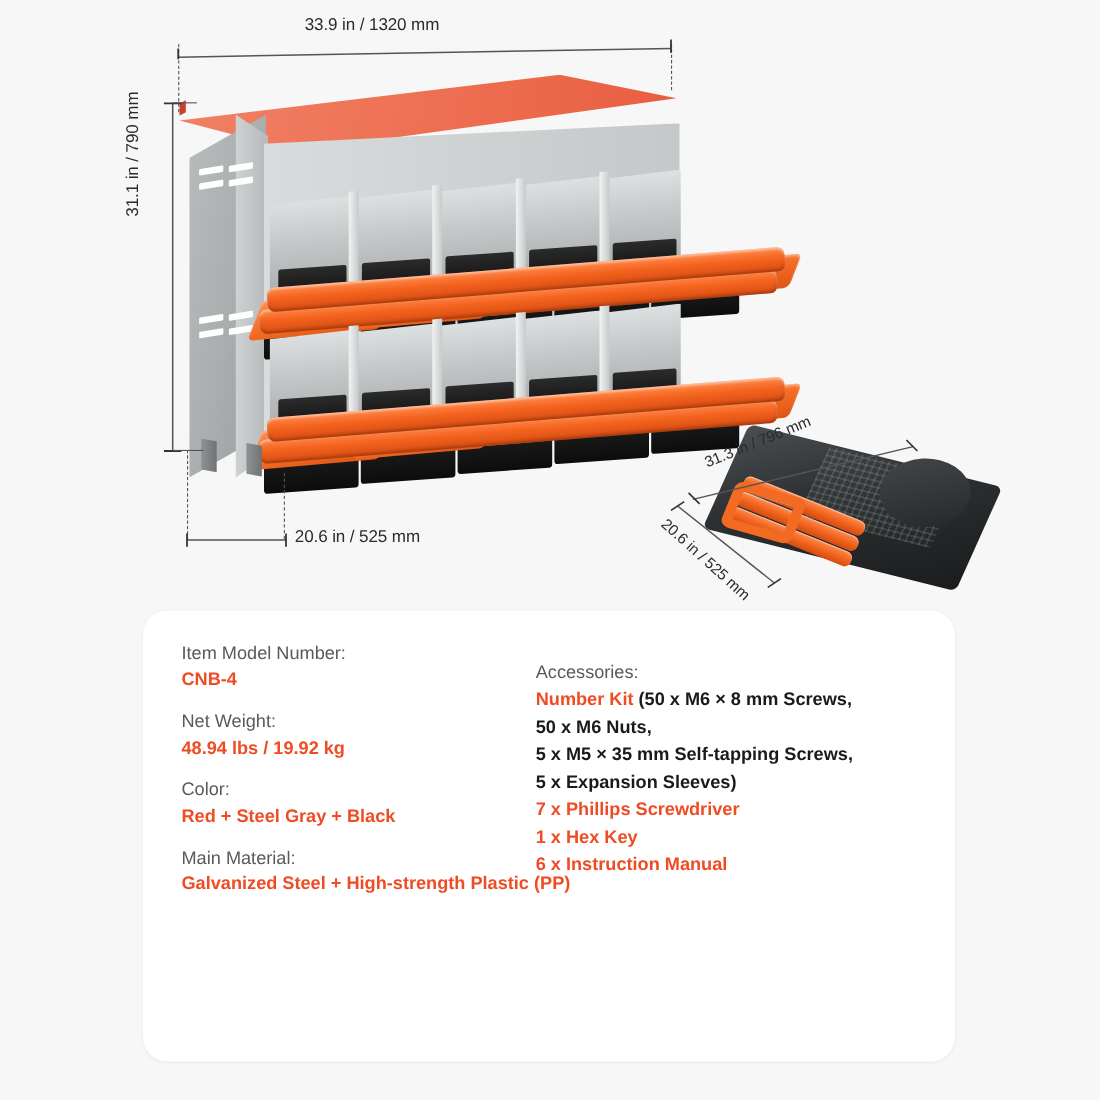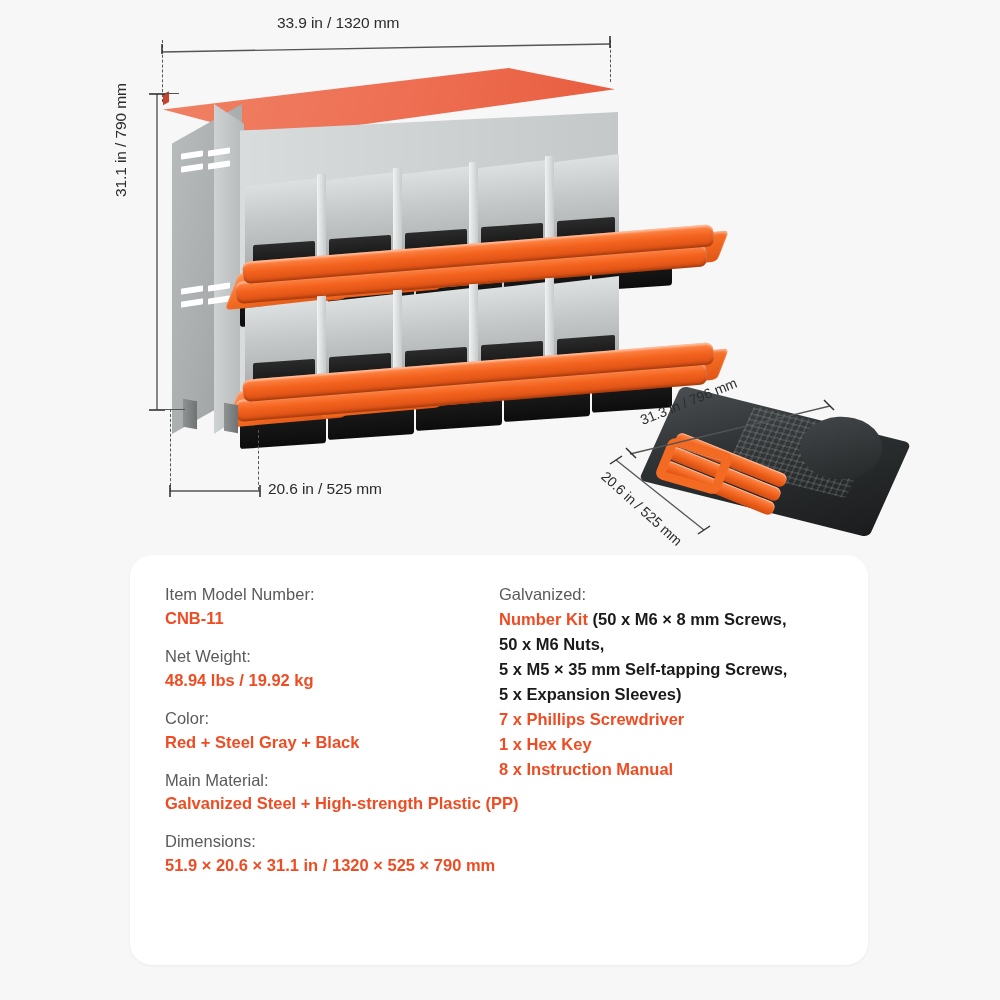--- a/index.html
+++ b/index.html
@@ -181,21 +181,22 @@
     position: absolute;
     left: 130px; top: 555px; width: 738px; height: 410px;
     background: #ffffff;
     border-radius: 22px;
     box-shadow: 0 1px 3px rgba(0,0,0,0.05);
   }
   #spec-cols {
     position: absolute;
     left: 35px; top: 28px; right: 20px;
     display: flex;
-    gap: 34px;
+    gap: 22px;
+    align-items: center;
   }
   .col-left { width: 300px; flex: none; }
   .col-right { flex: 1; }
 
   .spec-label {
     font-size: 16.5px;
     color: #5a5a5a;
     font-weight: 400;
     line-height: 1.45;
     white-space: nowrap;
@@ -367,62 +368,58 @@
     </svg>
     <div class="dim-label" id="dim-d2-label">20.6 in / 525 mm</div>
   </div>
 
   <div id="spec-card">
     <div id="spec-cols">
 
       <div class="col-left">
         <div class="spec-block">
           <div class="spec-label">Item Model Number:</div>
-          <div class="spec-value">CNB-11</div>
+          <div class="spec-value">CNB-4</div>
         </div>
         <div class="spec-block">
           <div class="spec-label">Net Weight:</div>
           <div class="spec-value">48.94 lbs / 19.92 kg</div>
         </div>
         <div class="spec-block">
           <div class="spec-label">Color:</div>
           <div class="spec-value">Red + Steel Gray + Black</div>
         </div>
         <div class="spec-block">
           <div class="spec-label">Main Material:</div>
           <div class="spec-value">Galvanized Steel + High-strength Plastic (PP)</div>
         </div>
-        <div class="spec-block">
-          <div class="spec-label">Dimensions:</div>
-          <div class="spec-value">51.9 × 20.6 × 31.1 in / 1320 × 525 × 790 mm</div>
-        </div>
       </div>
 
       <div class="col-right">
-        <div class="spec-label">Galvanized:</div>
+        <div class="spec-label">Accessories:</div>
 
         <div class="acc-line">
           <span class="acc-orange">Number Kit</span><span class="acc-black"> (50 x M6 × 8 mm Screws,</span>
         </div>
         <div class="acc-line">
           <span class="acc-black">50 x M6 Nuts,</span>
         </div>
         <div class="acc-line">
           <span class="acc-black">5 x M5 × 35 mm Self-tapping Screws,</span>
         </div>
         <div class="acc-line">
           <span class="acc-black">5 x Expansion Sleeves)</span>
         </div>
         <div class="acc-line">
           <span class="acc-orange">7 x Phillips Screwdriver</span>
         </div>
         <div class="acc-line">
           <span class="acc-orange">1 x Hex Key</span>
         </div>
         <div class="acc-line">
-          <span class="acc-orange">8 x Instruction Manual</span>
+          <span class="acc-orange">6 x Instruction Manual</span>
         </div>
       </div>
 
     </div>
   </div>
 
 </div>
 
 </body></html>

